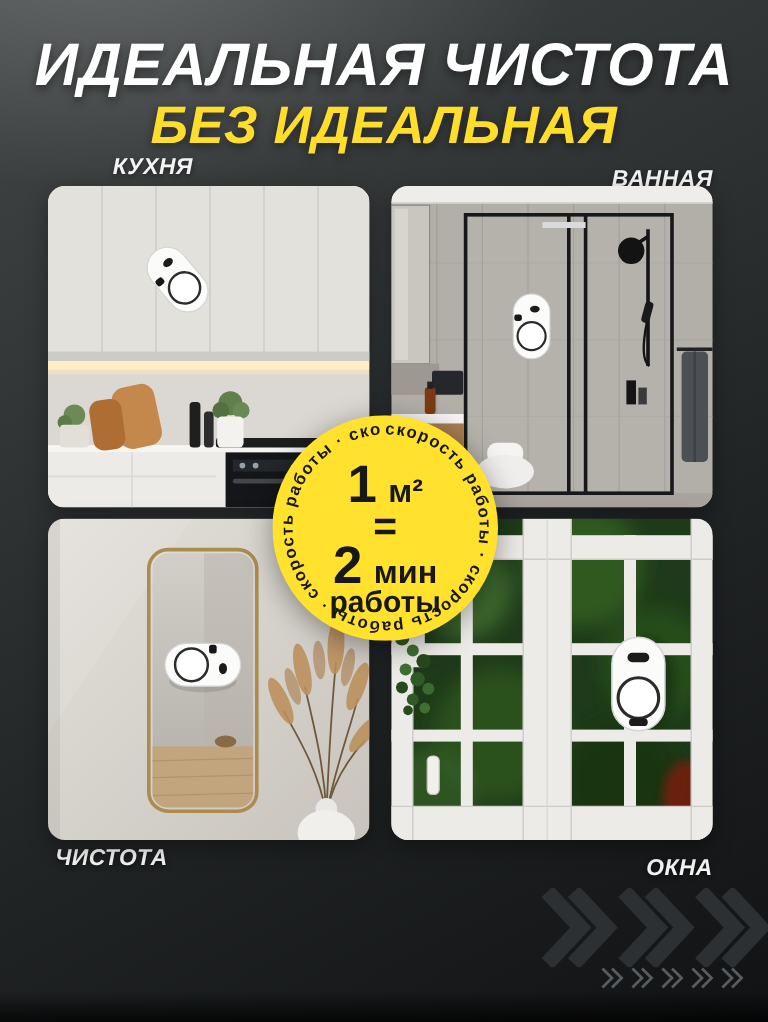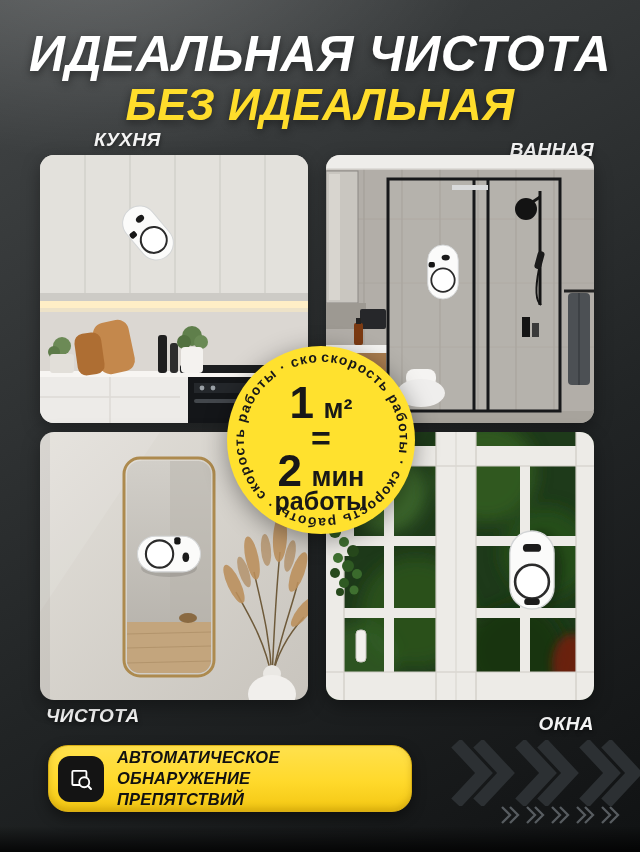--- a/index.html
+++ b/index.html
@@ -300,33 +300,20 @@
       </text>
       <text x="94" y="104" text-anchor="middle" class="center-big" font-size="34">=</text>
       <text x="94" y="140" text-anchor="middle" class="center-big">
         <tspan font-size="44">2</tspan>
         <tspan font-size="27" dx="5">мин</tspan>
       </text>
       <text x="94" y="164" text-anchor="middle" class="center-big" font-size="25">работы</text>
     </svg>
   </div>
 
-  <div class="banner">
-    <div class="banner-icon-box">
-      <svg width="26" height="26" viewBox="0 0 24 24">
-        <rect x="4" y="4.5" width="13" height="13" rx="1" fill="none" stroke="#ffffff" stroke-width="1.7"></rect>
-        <circle cx="15" cy="15" r="4.6" fill="#141414" stroke="#ffffff" stroke-width="1.7"></circle>
-        <line x1="18.3" y1="18.3" x2="21.2" y2="21.2" stroke="#ffffff" stroke-width="1.9" stroke-linecap="round"></line>
-      </svg>
-    </div>
-    <div class="banner-text">
-      <div>АВТОМАТИЧЕСКОЕ ОБНАРУЖЕНИЕ</div>
-      <div>ПРЕПЯТСТВИЙ</div>
-    </div>
-  </div>
 
   <svg class="chevrons-large" width="195" height="66" viewBox="0 0 195 66">
     <g stroke="#2c3033" stroke-width="13" fill="none">
       <path d="M8,3 L36,33 L8,63"></path>
         <path d="M30,3 L58,33 L30,63"></path>
       <path d="M72,3 L100,33 L72,63"></path>
         <path d="M94,3 L122,33 L94,63"></path>
       <path d="M136,3 L164,33 L136,63"></path>
         <path d="M158,3 L186,33 L158,63"></path>
     </g>

